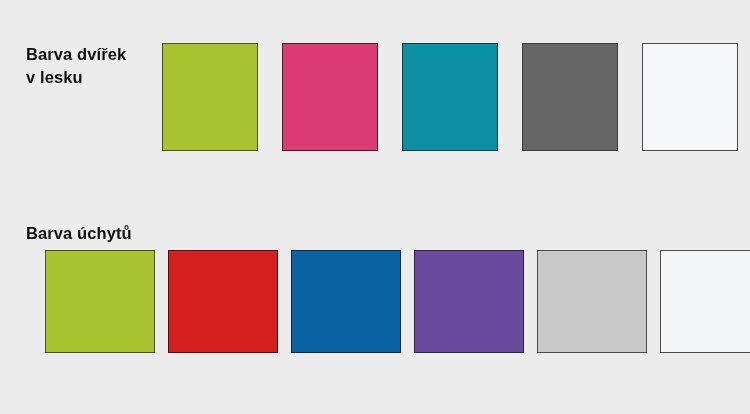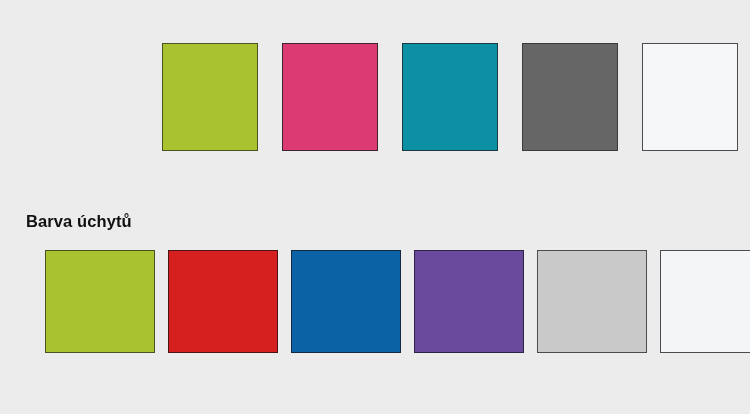--- a/index.html
+++ b/index.html
@@ -34,21 +34,21 @@
     line-height: 1.38;
   }
   #label-doors {
     left: 26px;
     top: 43px;
     width: 132px;
     font-size: 16.5px;
   }
   #label-handles {
     left: 26px;
-    top: 210px;
+    top: 222px;
     width: 160px;
     font-size: 16.5px;
   }
 
   
   .swatch-row {
     position: absolute;
     display: flex;
   }
   #row-doors {
@@ -87,20 +87,22 @@
   
   .swatch {
     background-clip: padding-box;
   }
 </style>
 </head>
 <body>
 
 <div id="canvas" style="background: rgb(236, 236, 236);">
 
+  <div class="row-label" id="label-doors">Barva dvířek
+v lesku</div>
 
   <div class="swatch-row" id="row-doors">
       <div class="swatch" style="background: rgb(168, 195, 47); border-color: rgb(74, 82, 32);"></div>
       <div class="swatch" style="background: rgb(219, 59, 114); border-color: rgb(59, 35, 48);"></div>
       <div class="swatch" style="background: rgb(11, 145, 163); border-color: rgb(29, 58, 64);"></div>
       <div class="swatch" style="background: rgb(102, 102, 102); border-color: rgb(59, 59, 59);"></div>
       <div class="swatch" style="background: rgb(246, 247, 249); border-color: rgb(74, 74, 79);"></div>
     </div>
 
   <div class="row-label" id="label-handles">Barva úchytů</div>

